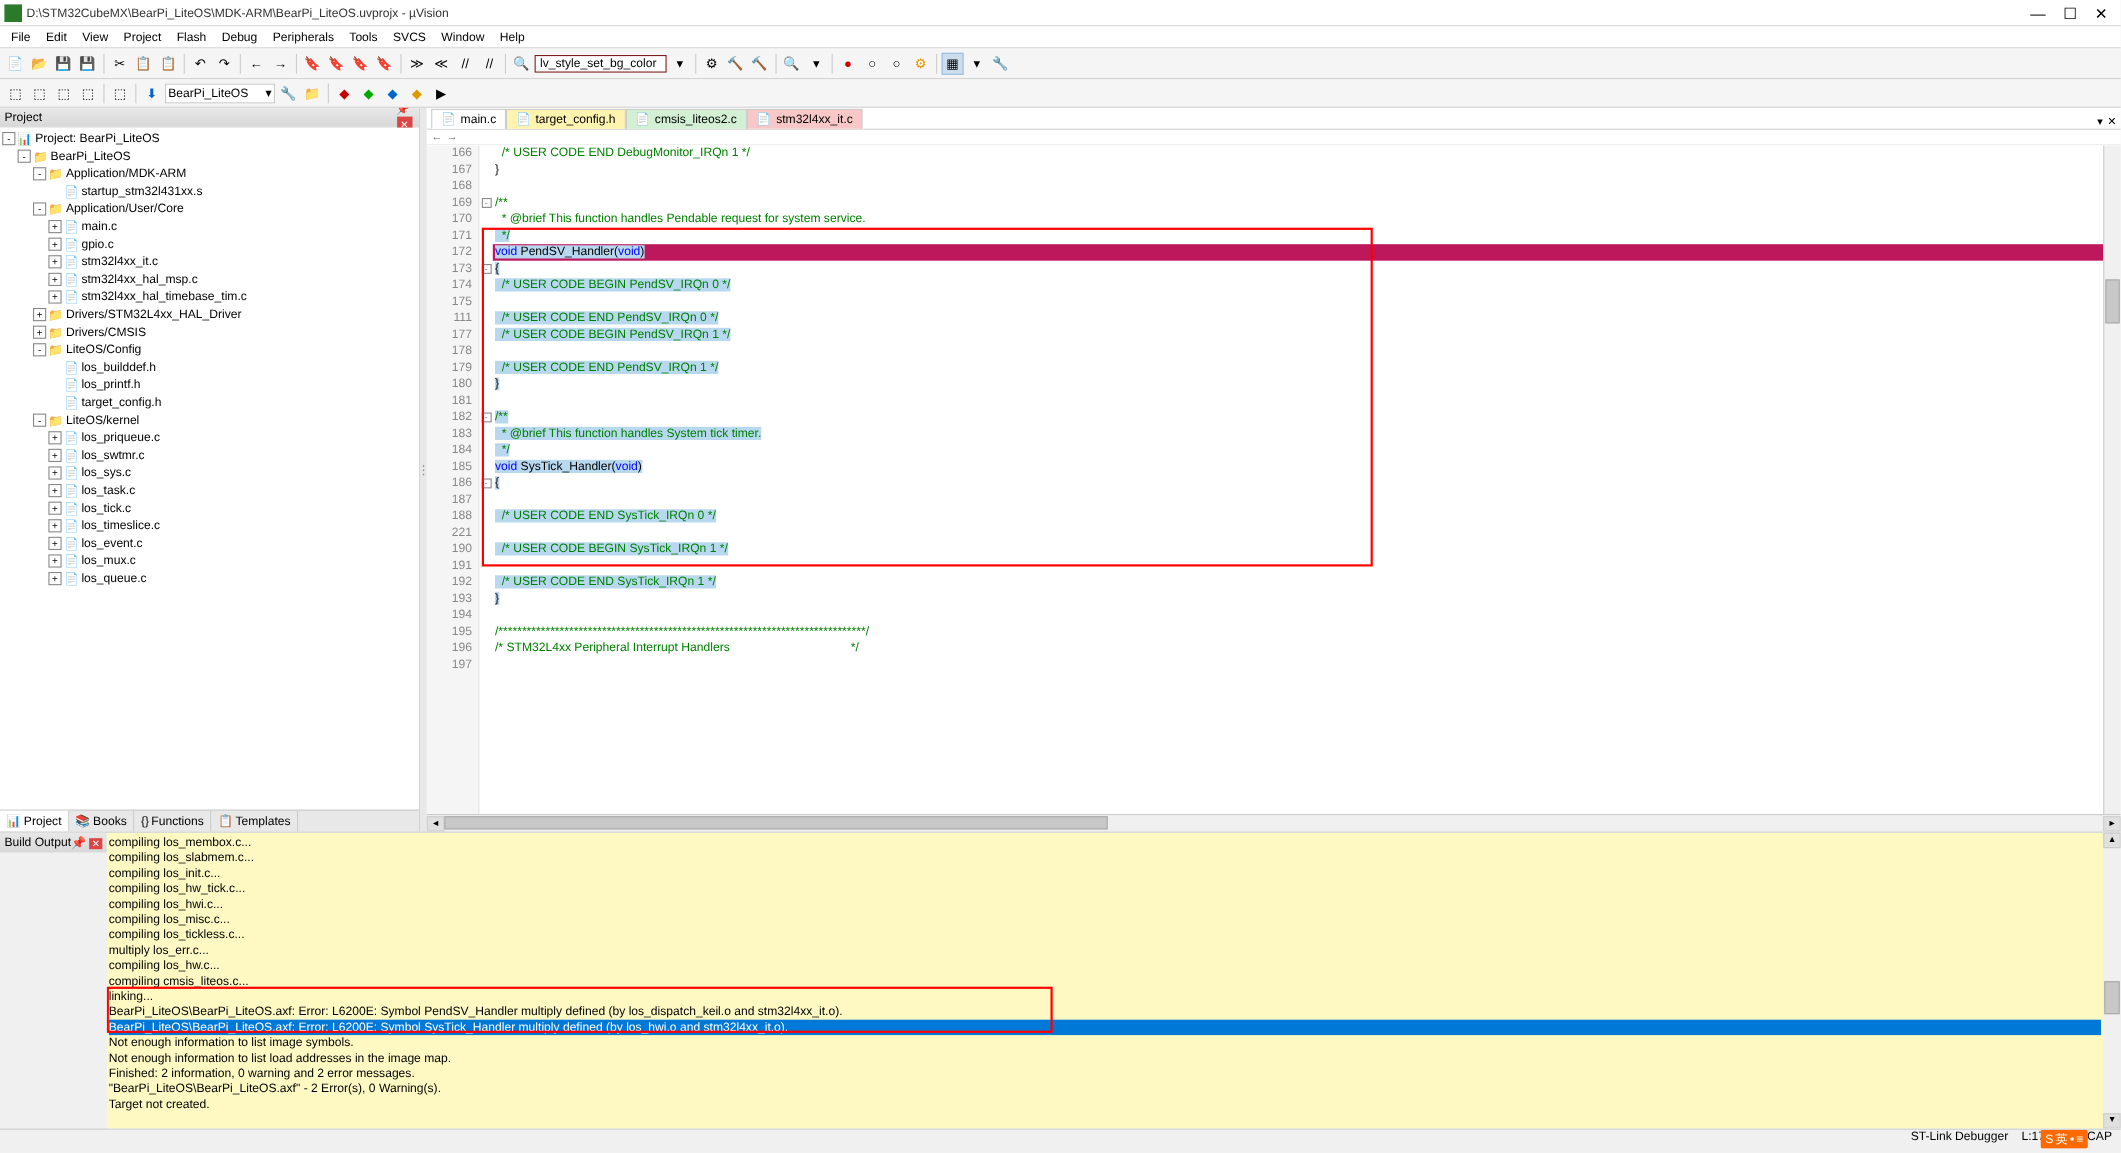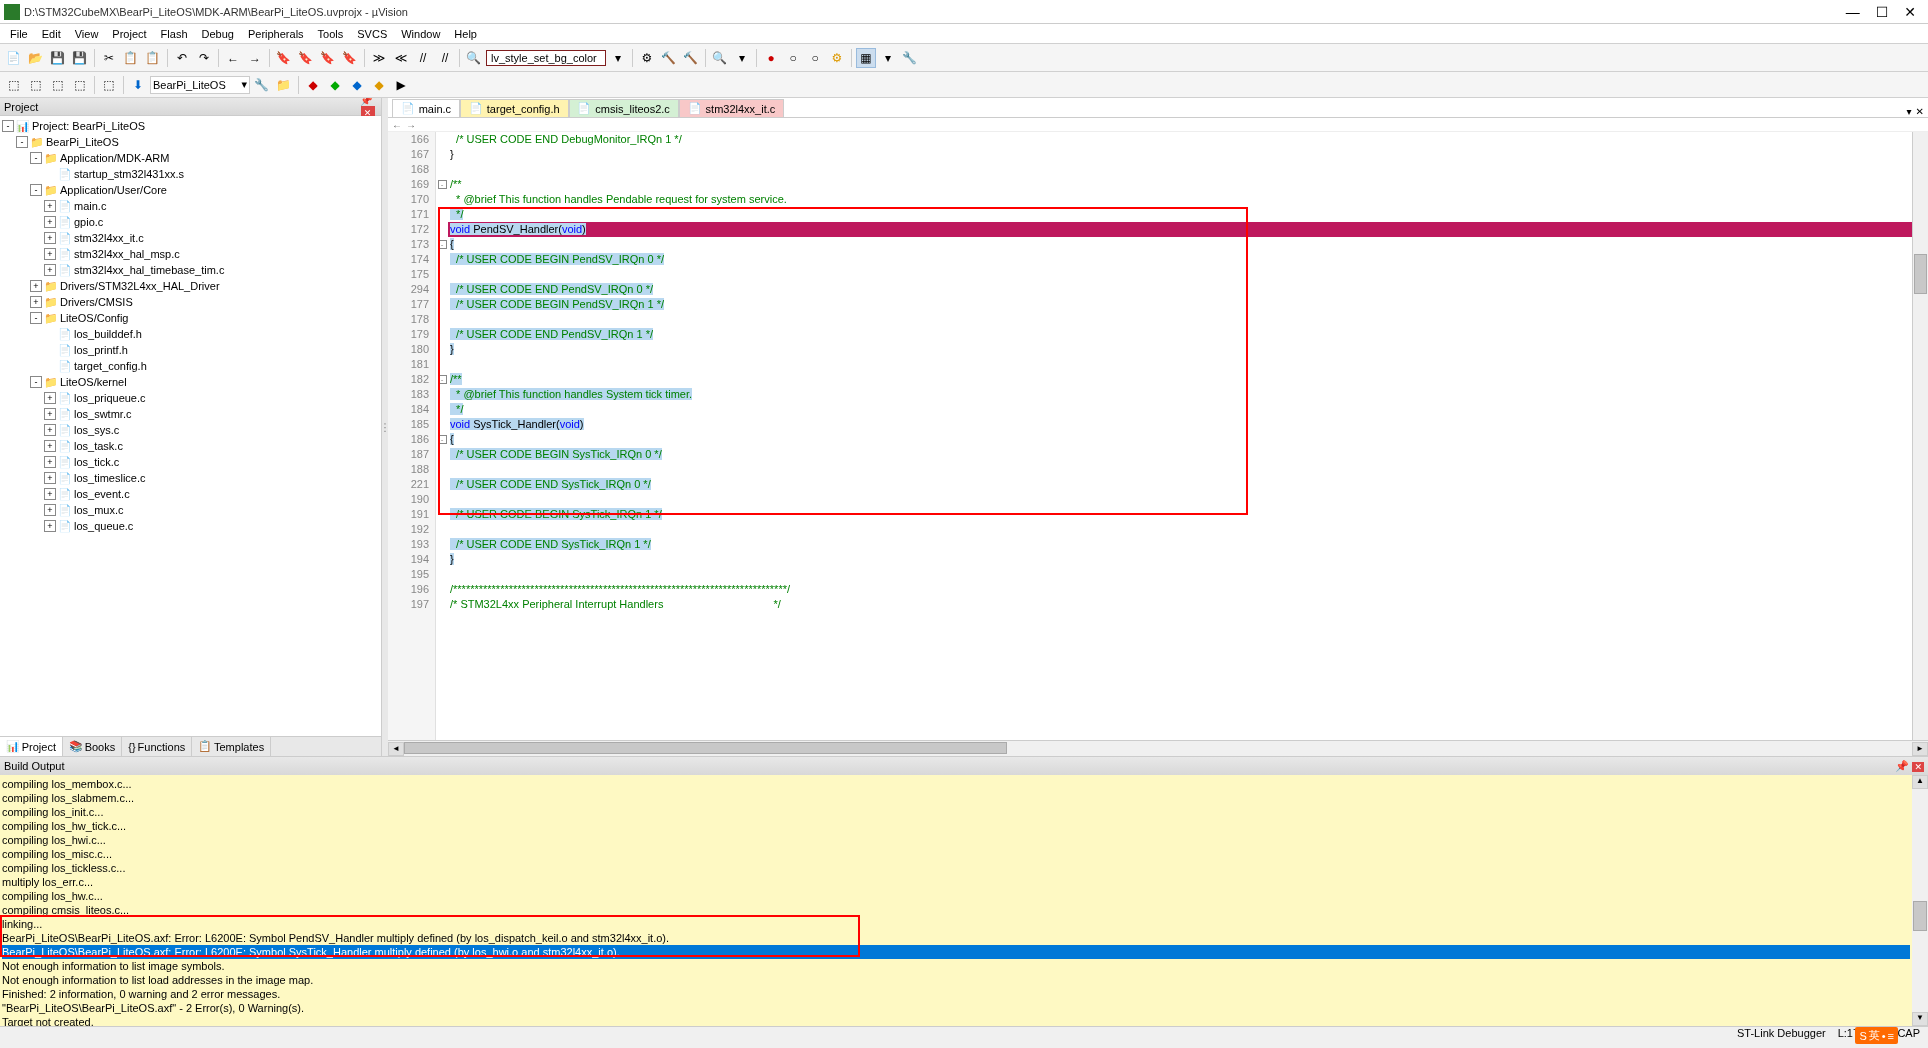--- a/index.html
+++ b/index.html
@@ -53,21 +53,21 @@
 .code-line{height:15px;line-height:15px;white-space:pre;padding-left:2px}
 .hl{background:#b8d8f0}
 .hl-green{background:#be185d}
 .comment{color:#008000}
 .keyword{color:#0000ff}
 .red-box{position:absolute;border:2px solid red;pointer-events:none;z-index:10}
 .editor-scroll-h{height:16px;background:#f0f0f0;border-top:1px solid #ccc;display:flex;align-items:center}
 .scroll-arrow{width:16px;height:14px;background:#e0e0e0;border:1px solid #ccc;display:flex;align-items:center;justify-content:center;font-size:8px;cursor:pointer}
 .scroll-track{flex:1;height:14px;background:#f0f0f0}
 .scroll-thumb-h{height:12px;background:#c8c8c8;border:1px solid #aaa;width:40%}
-.build-output{height:270px;display:flex;flex-direction:column;border-top:1px solid #ccc}
+.build-output{height:270px;display:flex;flex-direction:row;border-top:1px solid #ccc}
 .output-header{height:18px;background:linear-gradient(#e8e8e8,#d8d8d8);display:flex;align-items:center;padding:0 4px;justify-content:space-between}
 .output-content{flex:1;background:#fef9c3;overflow:auto;font-family:Consolas,monospace;font-size:12px;padding:2px;position:relative}
 .out-line{height:14px;line-height:14px;white-space:pre}
 .out-line.sel{background:#0078d7;color:#fff}
 .status-bar{height:22px;background:#f0f0f0;border-top:1px solid #ccc;display:flex;align-items:flex-start;padding:0 8px;gap:20px;font-size:11px}
 .status-right{margin-left:auto;display:flex;gap:12px;align-items:center}
 .ime-badge{position:fixed;right:30px;bottom:4px;background:#ff6a00;color:#fff;padding:1px 4px;font-size:10px;border-radius:2px;display:flex;align-items:center;gap:2px}
 .editor-vscroll{width:16px;background:#f0f0f0;border-left:1px solid #ccc;position:relative}
 .vscroll-thumb{position:absolute;top:20%;left:1px;right:1px;height:40px;background:#c8c8c8;border:1px solid #aaa}
 .output-vscroll{width:16px;background:#f0f0f0;position:relative}
@@ -437,21 +437,21 @@
             <div class="gutter-line">166</div>
             <div class="gutter-line">167</div>
             <div class="gutter-line">168</div>
             <div class="gutter-line">169</div>
             <div class="gutter-line">170</div>
             <div class="gutter-line">171</div>
             <div class="gutter-line">172</div>
             <div class="gutter-line">173</div>
             <div class="gutter-line">174</div>
             <div class="gutter-line">175</div>
-            <div class="gutter-line">294</div>
+            <div class="gutter-line">111</div>
             <div class="gutter-line">177</div>
             <div class="gutter-line">178</div>
             <div class="gutter-line">179</div>
             <div class="gutter-line">180</div>
             <div class="gutter-line">181</div>
             <div class="gutter-line">182</div>
             <div class="gutter-line">183</div>
             <div class="gutter-line">184</div>
             <div class="gutter-line">185</div>
             <div class="gutter-line">186</div>
@@ -524,21 +524,20 @@
             <div class="code-line"><span class="hl"><span class="comment">  /* USER CODE BEGIN PendSV_IRQn 1 */</span></span></div>
             <div class="code-line"></div>
             <div class="code-line"><span class="hl"><span class="comment">  /* USER CODE END PendSV_IRQn 1 */</span></span></div>
             <div class="code-line"><span class="hl">}</span></div>
             <div class="code-line"></div>
             <div class="code-line"><span class="hl"><span class="comment">/**</span></span></div>
             <div class="code-line"><span class="hl"><span class="comment">  * @brief This function handles System tick timer.</span></span></div>
             <div class="code-line"><span class="hl"><span class="comment">  */</span></span></div>
             <div class="code-line"><span class="hl"><span class="keyword">void</span> SysTick_Handler(<span class="keyword">void</span>)</span></div>
             <div class="code-line"><span class="hl">{</span></div>
-            <div class="code-line"><span class="hl"><span class="comment">  /* USER CODE BEGIN SysTick_IRQn 0 */</span></span></div>
             <div class="code-line"></div>
             <div class="code-line"><span class="hl"><span class="comment">  /* USER CODE END SysTick_IRQn 0 */</span></span></div>
             <div class="code-line"></div>
             <div class="code-line"><span class="hl"><span class="comment">  /* USER CODE BEGIN SysTick_IRQn 1 */</span></span></div>
             <div class="code-line"></div>
             <div class="code-line"><span class="hl"><span class="comment">  /* USER CODE END SysTick_IRQn 1 */</span></span></div>
             <div class="code-line"><span class="hl">}</span></div>
             <div class="code-line"></div>
             <div class="code-line"><span class="comment">/******************************************************************************/</span></div>
             <div class="code-line"><span class="comment">/* STM32L4xx Peripheral Interrupt Handlers                                    */</span></div>

